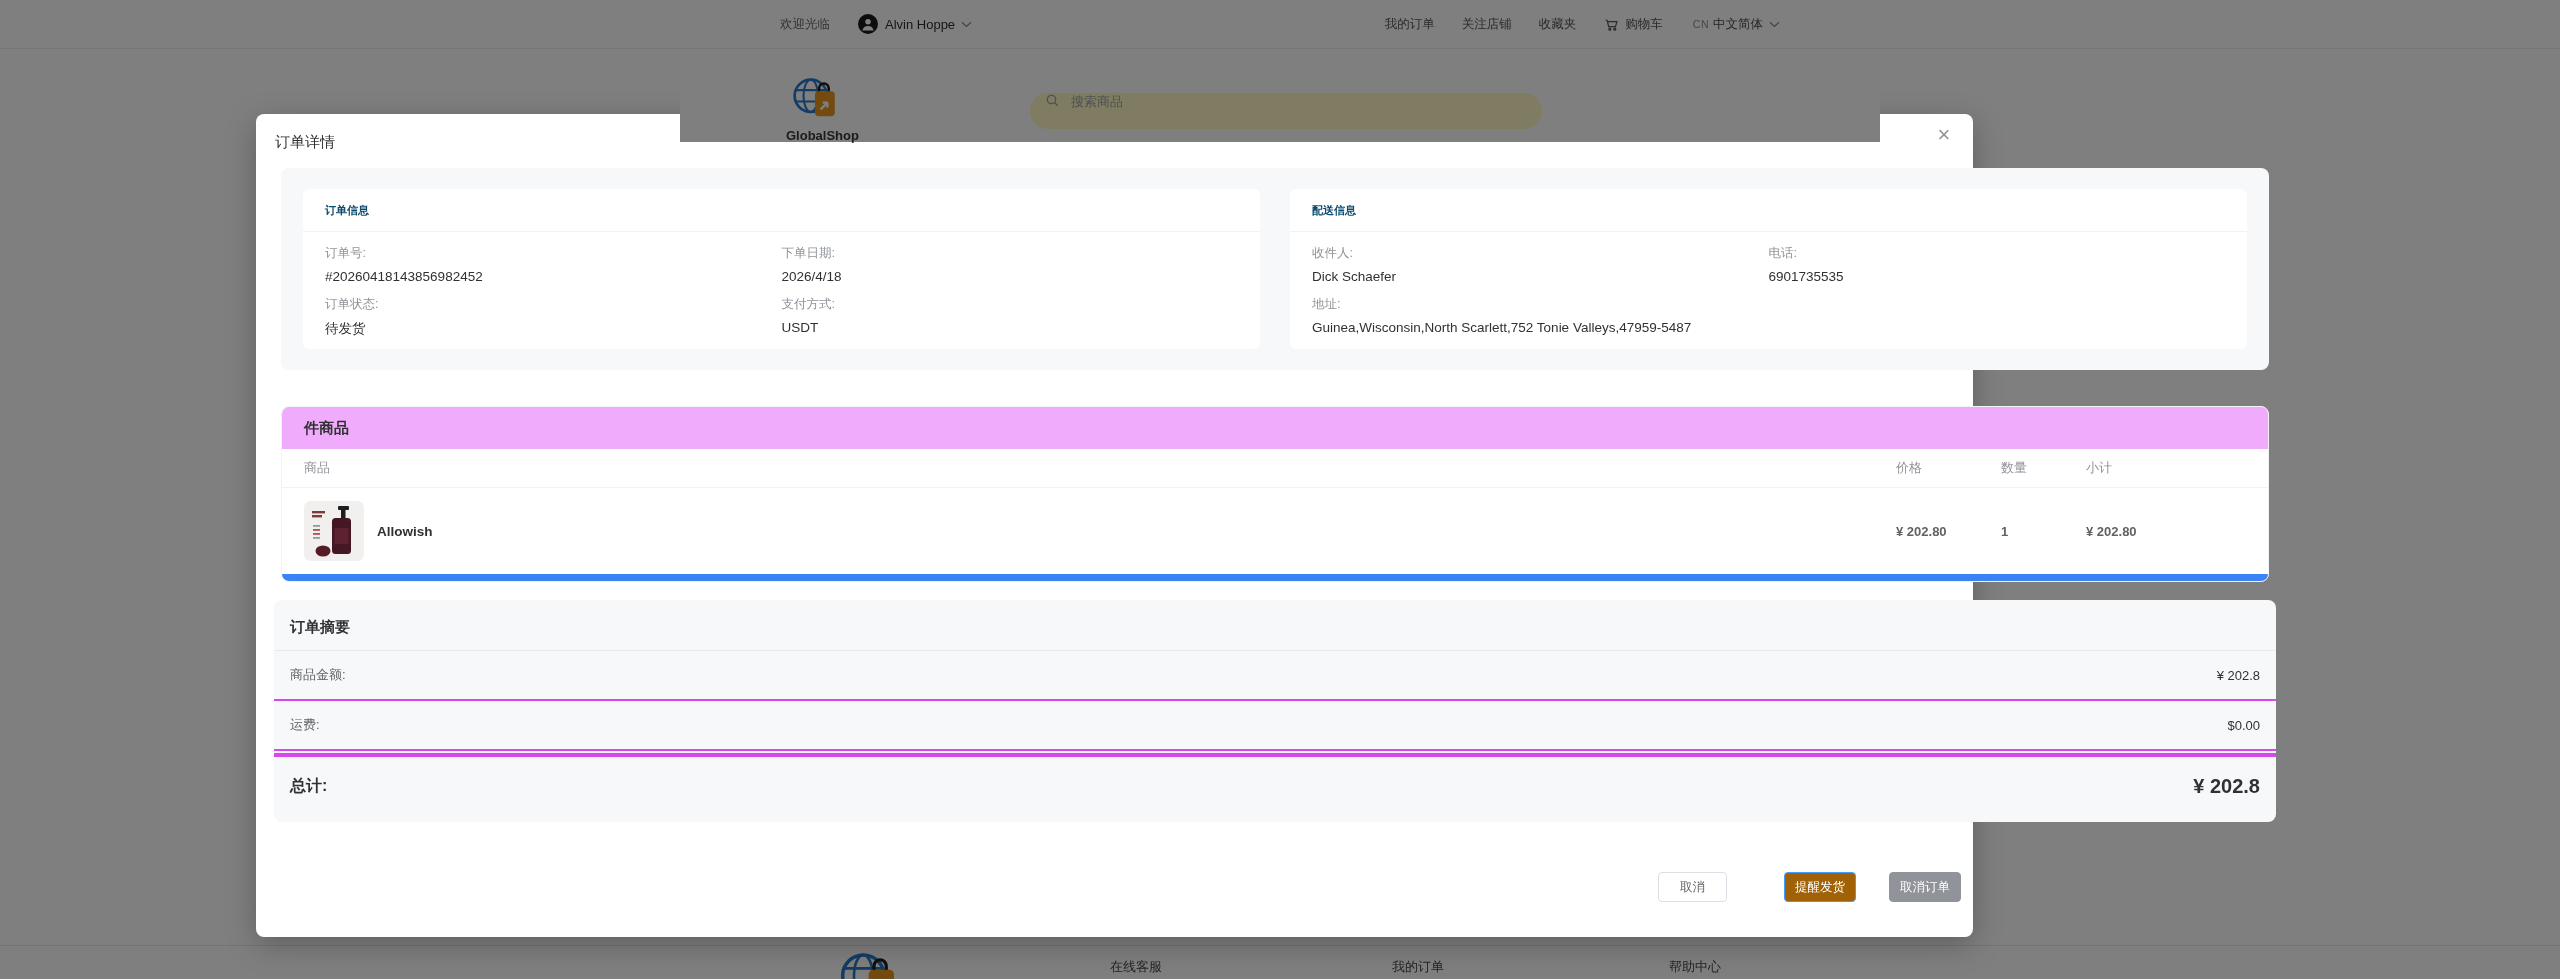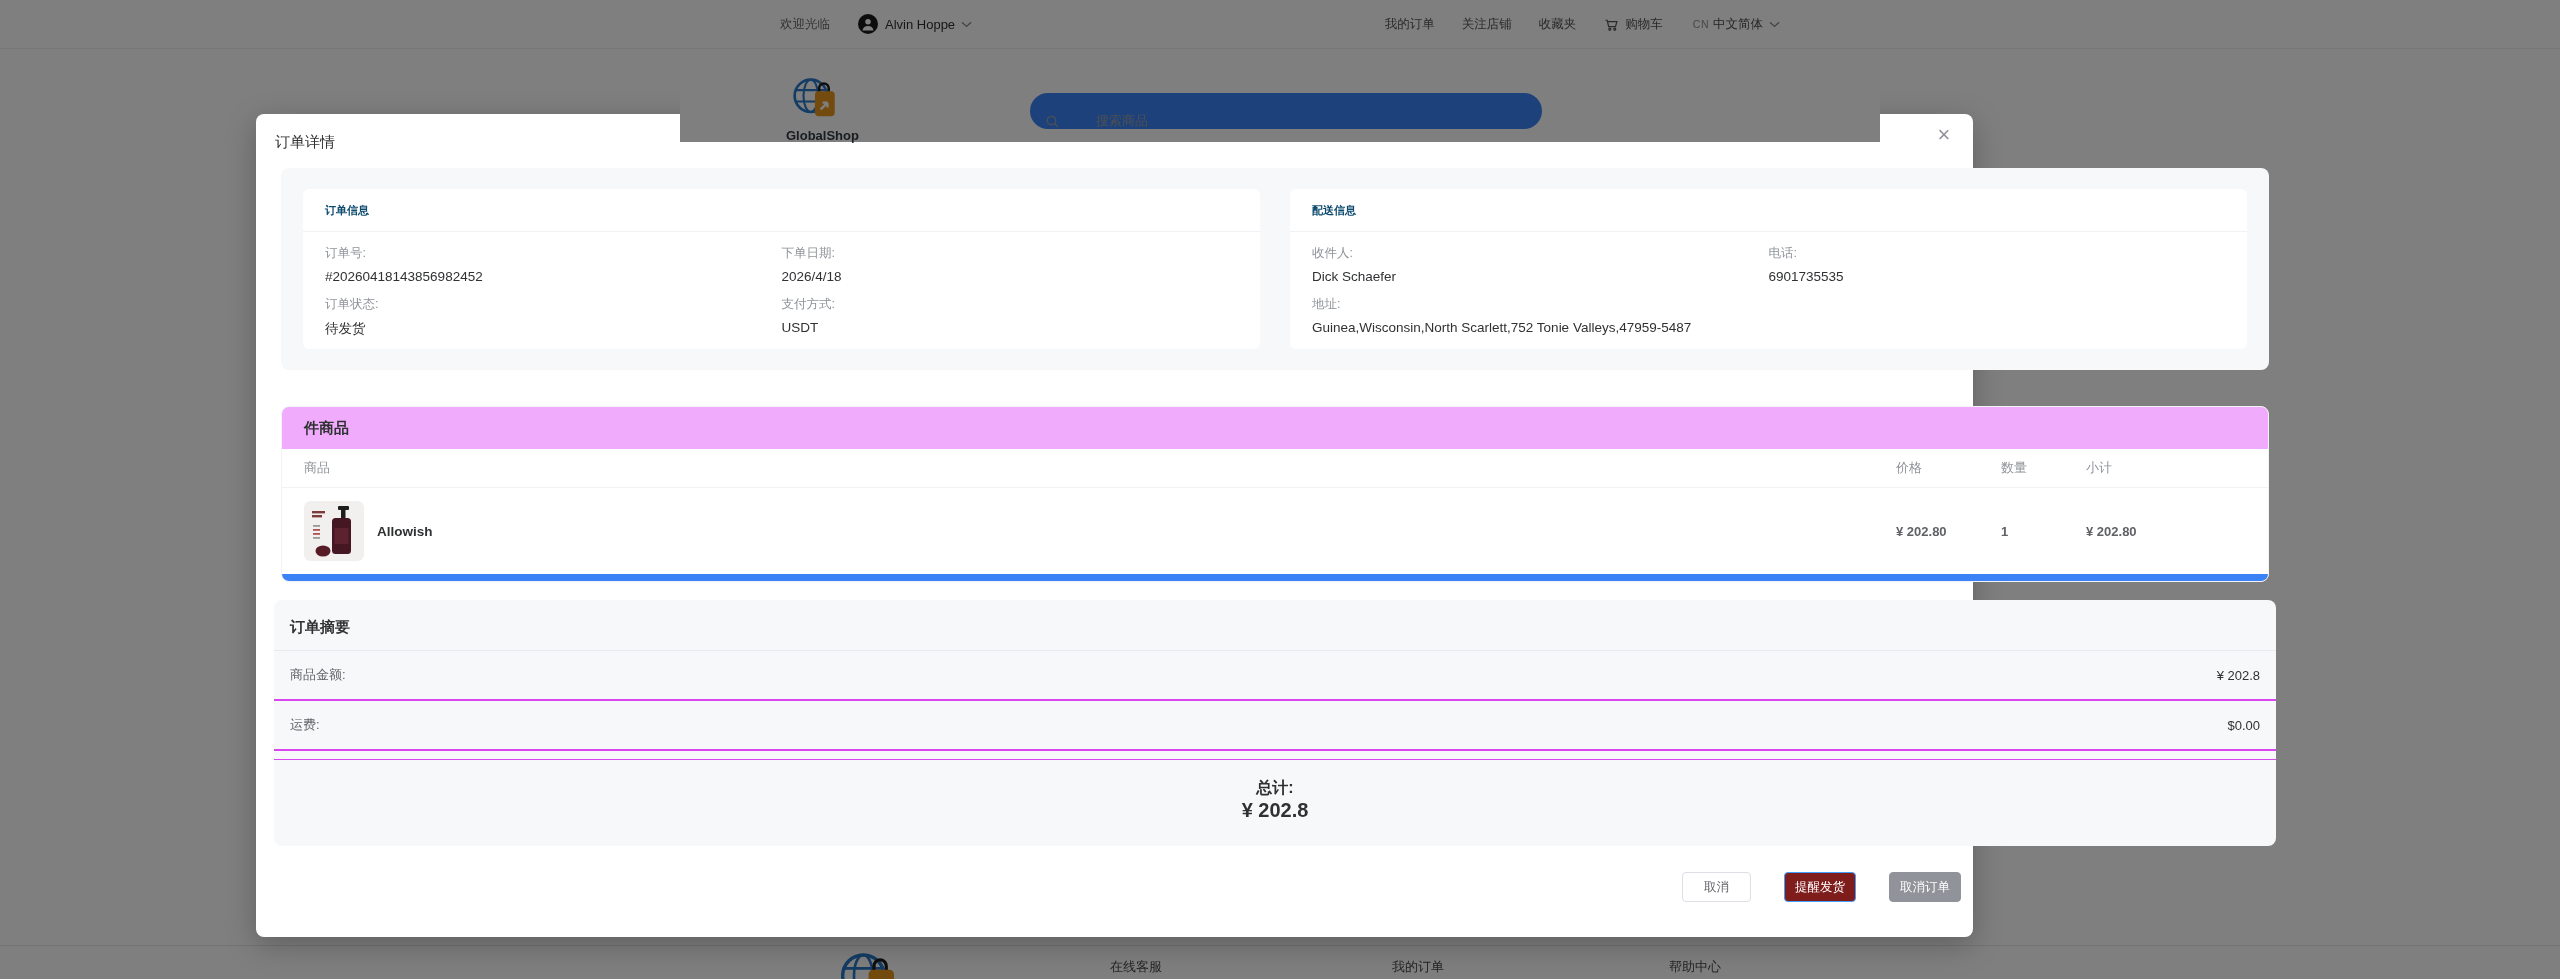--- a/index.html
+++ b/index.html
@@ -23,22 +23,22 @@
 
   .page-footer{position:absolute;left:0;top:945px;width:2560px;height:200px;background:#fff;border-top:1px solid #e6e6e6;box-sizing:border-box;}
   .foot-logo{position:absolute;left:838px;top:3px;width:64px;height:64px;}
   .foot-link{position:absolute;top:12px;font-size:13px;color:#4a4a4a;cursor:pointer;}
   .fl1{left:1110px;} .fl2{left:1392px;} .fl3{left:1669px;}
 
   
   .mid-band{position:absolute;left:680px;top:49px;width:1200px;height:93px;background:#fff;z-index:30;}
   .brand-logo{position:absolute;left:110px;top:26px;width:52px;height:50px;}
   .brand-text{position:absolute;left:106px;top:79px;font-size:13px;font-weight:bold;color:#343a40;white-space:nowrap;}
-  .search-pill{position:absolute;left:350px;top:44px;width:512px;height:36px;background:#3b82f6;border-radius:18px;
-               display:flex;align-items:flex-end;padding:0 15px;box-sizing:border-box;gap:25px;}
+  .search-pill{position:absolute;left:350px;top:44px;width:512px;height:36px;background:#fef9c3;border-radius:18px;
+               display:flex;align-items:flex-start;padding:0 15px;box-sizing:border-box;}
   .search-ic{width:15px;height:15px;margin-right:9px;flex:none;}
   .search-input{border:none;outline:none;background:transparent;font-size:13px;color:#333;width:100%;
                 font-family:"Liberation Sans","DejaVu Sans",sans-serif;}
   .search-input::placeholder{color:#9aa0a6;}
 
   .dim-full{position:absolute;inset:0;background:rgba(0,0,0,0.5);z-index:10;}
   .dim-band{position:absolute;left:680px;top:49px;width:1200px;height:93px;background:rgba(0,0,0,0.5);z-index:40;pointer-events:none;}
 
   
   .modal{position:absolute;left:256px;top:114px;width:1717px;height:823px;background:#fff;border-radius:8px;
@@ -68,30 +68,30 @@
   .pcell{display:flex;align-items:center;gap:13px;}
   .pimg{width:60px;height:60px;border-radius:6px;flex:none;}
   .pname{font-size:13.5px;color:#303133;}
   .tval{font-size:13px;color:#606266;}
 
   .summary{position:absolute;left:18px;top:486px;width:2002px;background:#f7f8fa;border-radius:8px;box-sizing:border-box;}
   .sum-h{padding:18px 16px 13px;font-size:15px;font-weight:bold;color:#303133;border-bottom:1px solid #e8eaed;}
   .sum-row{display:flex;justify-content:space-between;align-items:center;padding:15px 16px;border-bottom:2px solid #d946ef;}
   .sum-row .slab{font-size:13px;color:#606266;}
   .sum-row .sval{font-size:13px;color:#303133;}
-  .sum-total{display:flex;justify-content:space-between;align-items:center;margin-top:8px;border-top:1px solid #d946ef;
-             padding:18px 16px 24px;flex-direction:column;}
+  .sum-total{display:flex;justify-content:space-between;align-items:center;margin-top:2px;border-top:4px solid #d946ef;
+             padding:18px 16px 24px;}
   .sum-total .tlab{font-size:16px;font-weight:bold;color:#303133;}
   .sum-total .tval2{font-size:20px;font-weight:bold;color:#303133;}
 
   .btns{position:absolute;right:12px;top:758px;display:flex;gap:33px;align-items:center;}
   .btn{height:30px;border-radius:4px;font-size:12.5px;display:flex;align-items:center;justify-content:center;cursor:pointer;
        box-sizing:border-box;white-space:nowrap;font-family:inherit;}
   .btn-plain{background:#fff;border:1px solid #dcdfe6;color:#606266;padding:0 21px;}
-  .btn-primary{background:#7f1d1d;border:1px solid #409eff;color:#fff;padding:0 10px;}
+  .btn-primary{background:#a16207;border:1px solid #409eff;color:#fff;padding:0 10px;margin-left:24px;}
   .btn-info{background:#909399;border:1px solid #909399;color:#fff;padding:12px 10px;}
 </style>
 </head>
 <body>
 
 <div id="screen">
 
   <div class="topbar">
     <div class="topbar-inner">
       <div class="tb-left">

